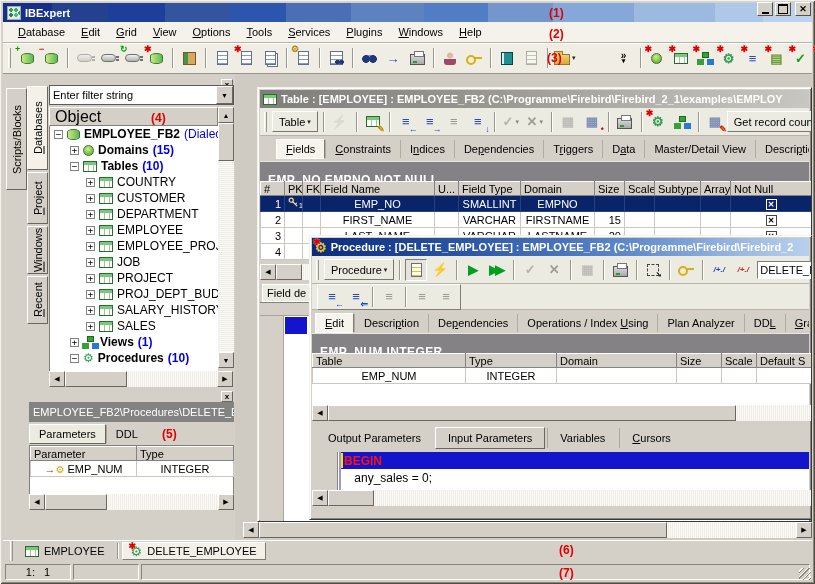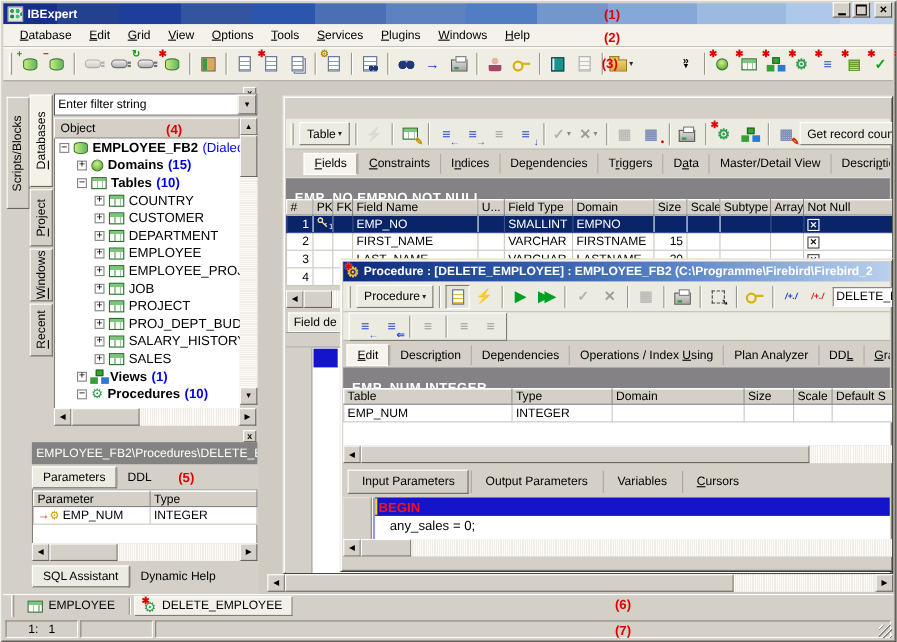--- a/index.html
+++ b/index.html
@@ -72,21 +72,21 @@
   .ic-regex-b,.ic-regex-r{font-size:8px;font-style:italic;}
   .ic-chevron{flex-direction:column;font-size:10px;line-height:.7;}
   .ic-chevron::after{content:"▾";font-size:7px;}
   
   .vtab{position:absolute;width:21px;writing-mode:vertical-rl;transform:rotate(180deg);display:flex;align-items:center;justify-content:center;font-size:11px;color:#000;background:#d4d0c8;border:1px solid;border-color:#6a665e #fff #fff #6a665e ;}
   .vtab.active{background:#f4f2e8;}
   .panel-x{position:absolute;width:12px;height:11px;font-size:8px;font-weight:bold;display:flex;align-items:center;justify-content:center;background:#d4d0c8;border:1px solid;border-color:#fff #6a665e #6a665e #fff;color:#000;}
   .combo{position:absolute;left:49px;top:85px;width:185px;height:20px;border:1px solid #5a5a5a;background:#fff;display:flex;}
   .combo input{flex:1;border:none;outline:none;font-size:11px;padding:2px 3px;background:#fff;color:#000;min-width:0;}
   .combo .cbtn{width:17px;background:#d4d0c8;border:1px solid;border-color:#fff #6a665e #6a665e #fff;font-size:7px;display:flex;align-items:center;justify-content:center;}
-  .objhdr{position:absolute;left:49px;top:107px;width:169px;height:19px;background:#d4d0c8;border:1px solid;border-color:#fff #848078 #848078 #fff;font-size:11px;display:flex;align-items:center;padding:0 5px;}
+  .objhdr{position:absolute;left:49px;top:107px;width:169px;height:19px;background:#d4d0c8;border:1px solid;border-color:#fff #848078 #848078 #fff;font-size:16px;display:flex;align-items:center;padding:0 5px;}
   .tree{position:absolute;left:49px;top:126px;width:169px;height:245px;background:#fff;border-left:1px solid #848078;overflow:hidden;font-size:12px;}
   .trow{display:flex;align-items:center;height:16px;white-space:nowrap;}
   .texp{width:9px;height:9px;border:1px solid #848284;background:#fff;font-size:9px;line-height:7px;text-align:center;margin-right:4px;flex:none;font-family:"DejaVu Sans Mono",monospace;}
   .ticon{margin-right:4px;flex:none;display:inline-flex;}
   .tcount{color:#0000e8;margin-left:4px;}
   .tsuffix{color:#0000e8;margin-left:4px;}
   .trow.bold .tlabel,.trow.bold .tcount{font-weight:bold;}
   .trow.root .tlabel{font-size:12px;}
   
   .sbtn{width:16px;height:16px;background:#d4d0c8;border:1px solid;border-color:#fff #6a665e #6a665e #fff;font-size:7px;display:flex;align-items:center;justify-content:center;color:#000;flex:none;}
@@ -96,21 +96,21 @@
   .hscroll{position:absolute;height:16px;display:flex;}
   .vscroll{position:absolute;width:16px;display:flex;flex-direction:column;}
   
   .props-hdr{position:absolute;left:29px;top:402px;width:205px;height:20px;background:#838381;color:#fff;font-size:11px;display:flex;align-items:center;padding:0 4px;white-space:nowrap;overflow:hidden;}
   .ptabs{display:flex;align-items:center;font-size:11px;}
   .ptab{padding:3px 9px;position:relative;}
   .ptab+.ptab{border-left:1px solid #aaa69c;}
   .ptab.active{border:1px solid;border-color:#fff #6a665e #6a665e #fff;background:#ecebe1;}
   .grid{border-collapse:collapse;table-layout:fixed;font-size:11px;background:#fff;width:100%;}
   .grid th{background:#d4d0c8;border:1px solid;border-color:#fff #848284 #848284 #fff;font-weight:normal;text-align:left;padding:0 3px;height:14px;white-space:nowrap;overflow:hidden;}
-  .grid td{border:1px solid #ccc8c0;padding:0 3px;white-space:nowrap;overflow:hidden;height:16px;}
+  .grid td{border:1px solid #ccc8c0;padding:0 3px;white-space:nowrap;overflow:hidden;height:16px;text-align:center;}
   .grid tr.selected td{background:#0a246a;color:#fff;border-color:#27407e;}
   .cb{display:inline-flex;width:11px;height:11px;border:1px solid #444;align-items:center;justify-content:center;font-size:8px;font-weight:bold;}
   tr.selected .cb{border-color:#fff;color:#fff;}
   
   .mdi{position:absolute;left:235px;top:74px;width:577px;height:466px;background:#cfcbc3;}
   .win{position:absolute;background:#d4d0c8;border:1px solid;border-color:#f4f2ec #3a3832 #3a3832 #f4f2ec;box-shadow:inset 1px 1px 0 #fff,inset -1px -1px 0 #848284;overflow:hidden;}
   .wtitle{position:absolute;left:2px;top:2px;right:2px;height:18px;display:flex;align-items:center;gap:4px;padding:0 3px;color:#fff;font-weight:bold;font-size:11px;white-space:nowrap;overflow:hidden;}
   .wtitle.gray{background:linear-gradient(90deg,#7e7e7c,#98968f 40%,#b4b2ac 72%,#c8c6c0);}
   .wtitle.blue{background:linear-gradient(90deg,#0c2a7a,#2a55a5 30%,#5b86c8 62%,#9ab8e0 86%,#b8d0ec);}
   .wtoolbar{position:absolute;left:2px;right:2px;display:flex;align-items:center;background:#ecebe1;border-bottom:1px solid #b8b4aa;padding-left:1px;}
@@ -446,28 +446,28 @@
           </tr>
         </tbody>
       </table>
   </div>
   <div class="hscroll" style="left:29px;top:494px;width:205px;">
     <span class="sbtn">◀</span>
     <span class="sthumb" style="width:62px;"></span>
     <span class="strack"></span>
     <span class="sbtn">▶</span>
   </div>
-  <div class="ptabs" id="props-btabs" style="position:absolute;left:29px;top:513px;width:205px;height:22px;">
-      <span class="ptab active">SQL Assistant</span>
-      <span class="ptab">Dynamic Help</span>
-    </div>
 
   <div class="mdi"></div>
 
   <div class="win" style="left:257px;top:87px;width:555px;height:435px;z-index:1;">
+    <div class="wtitle gray">
+      <span class="ti ic-tbl"></span>
+      <span>Table : [EMPLOYEE] : EMPLOYEE_FB2 (C:\Programme\Firebird\Firebird_2_1\examples\EMPLOY</span>
+    </div>
     <div class="wtoolbar" id="table-toolbar" style="top:20px;height:28px;">
         <span class="tgrip"></span>
         <span class="tbtn txtbtn">
           <span class="tb-text">Table</span>
           <span class="drop">▾</span>
         </span>
         <span class="tsep"></span>
         <span class="tbtn disabled">
           <span class="ti ic-bolt" style="color: rgb(240, 184, 0);">⚡</span>
         </span>
@@ -773,22 +773,22 @@
             </tr>
           </tbody>
         </table>
     </div>
     <div class="hscroll" style="left:2px;top:169px;width:499px;">
       <span class="sbtn">◀</span>
       <span class="sthumb" style="width:408px;"></span>
       <span class="strack"></span>
     </div>
     <div class="parambtns" id="param-tabs" style="position:absolute;left:6px;top:189px;right:2px;height:25px;">
+        <span class="parambtn">Output Parameters</span>
         <span class="parambtn active">Input Parameters</span>
-        <span class="parambtn">Output Parameters</span>
         <span class="parambtn">Variables</span>
         <span class="parambtn"><u>C</u>ursors</span>
       </div>
     <div class="codewrap" style="left:2px;top:216px;right:2px;height:38px;">
       <div class="code-gutter"></div>
       <div class="code-lines" id="code-lines">
           <div class="code-line current"><span class="kw">BEGIN</span></div>
           <div class="code-line"><span class="">    any_sales = 0;</span></div>
         </div>
     </div>

